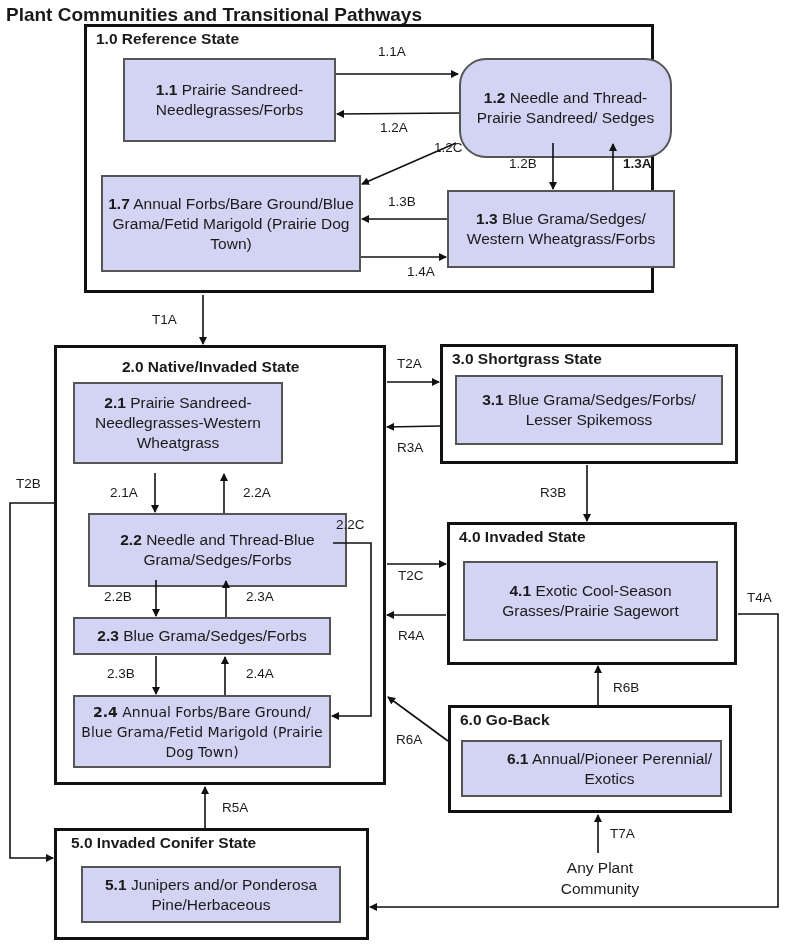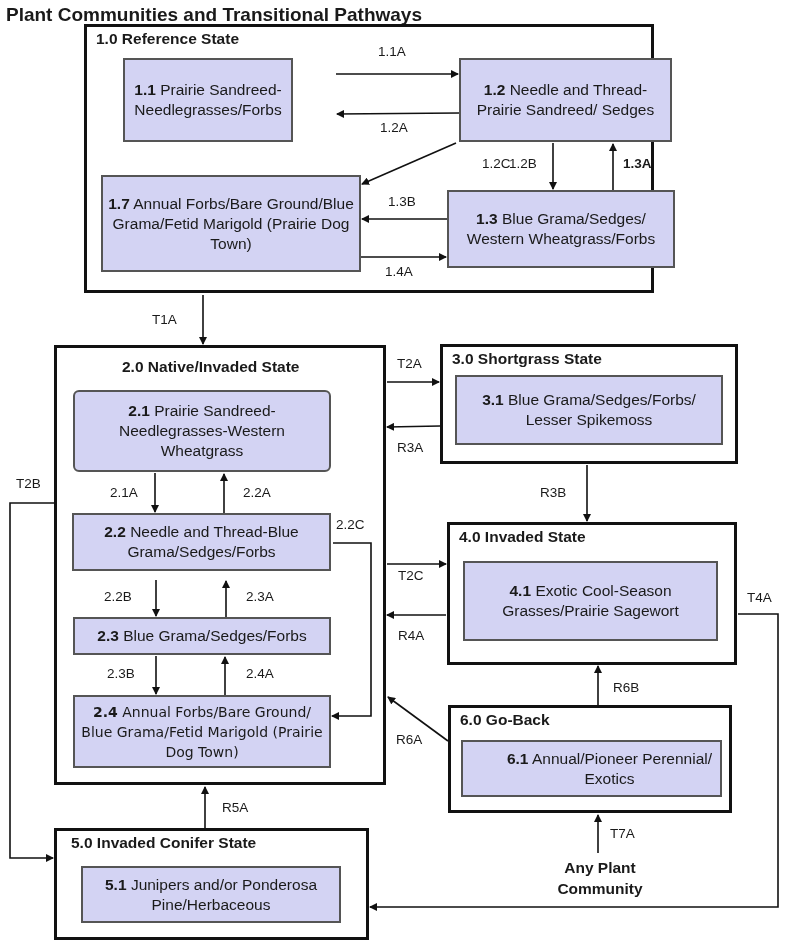--- a/index.html
+++ b/index.html
@@ -4,50 +4,50 @@
 <style>
   html,body{margin:0;padding:0;background:#fff;}
   body{width:800px;height:948px;position:relative;overflow:hidden;font-family:"Liberation Sans",sans-serif;color:#1a1a1a;}
   .title{position:absolute;left:6px;top:4px;font-weight:bold;font-size:19px;}
   .state{position:absolute;border:3px solid #111;box-sizing:border-box;background:#fff;}
   .state-title{position:absolute;left:9px;top:3px;font-weight:bold;font-size:15.5px;white-space:nowrap;}
   .comm{position:absolute;background:#d3d3f3;border:2px solid #555;box-sizing:border-box;display:flex;align-items:center;justify-content:center;text-align:center;font-size:15.5px;line-height:20px;padding:0 4px;}
   .comm b{font-weight:bold;}
   .lbl{position:absolute;font-size:13.5px;white-space:nowrap;}
   svg.arrows{position:absolute;left:0;top:0;}
-  .apc{position:absolute;font-weight:bold;font-size:15.5px;text-align:center;line-height:21px;}
+  .apc{position:absolute;font-weight:normal;font-size:15.5px;text-align:center;line-height:21px;}
 </style>
 </head>
 <body>
 
 <div class="title">Plant Communities and Transitional Pathways</div>
 
 <div class="state" style="left:84px;top:24px;width:570px;height:269px;">
   <div class="state-title">1.0 Reference State</div>
 </div>
-<div class="comm" style="left:123px;top:58px;width:170px;height:84px;">
+<div class="comm" style="left:123px;top:58px;width:213px;height:84px;">
   <span><b>1.1</b> <span>Prairie Sandreed-Needlegrasses/Forbs</span></span>
 </div>
-<div class="comm" style="left:459px;top:58px;width:213px;height:84px;">
+<div class="comm" style="left:459px;top:58px;width:213px;height:100px;border-radius:27px;">
   <span><b>1.2</b> <span>Needle and Thread-Prairie Sandreed/ Sedges</span></span>
 </div>
 <div class="comm" style="left:101px;top:175px;width:260px;height:97px;">
   <span><b>1.7</b> <span>Annual Forbs/Bare Ground/Blue Grama/Fetid Marigold (Prairie Dog Town)</span></span>
 </div>
 <div class="comm" style="left:447px;top:190px;width:228px;height:78px;">
   <span><b>1.3</b> <span>Blue Grama/Sedges/ Western Wheatgrass/Forbs</span></span>
 </div>
 
 <div class="state" style="left:54px;top:345px;width:332px;height:440px;">
   <div class="state-title" style="left:18px;top:10px;margin-left:47px;">2.0 Native/Invaded State</div>
 </div>
-<div class="comm" style="left:73px;top:390px;width:258px;height:82px;border-radius:6px;">
+<div class="comm" style="left:73px;top:382px;width:210px;height:82px;">
   <span><b>2.1</b> <span>Prairie Sandreed-Needlegrasses-Western Wheatgrass</span></span>
 </div>
-<div class="comm" style="left:72px;top:513px;width:259px;height:58px;">
+<div class="comm" style="left:88px;top:513px;width:259px;height:74px;">
   <span><b>2.2</b> <span>Needle and Thread-Blue Grama/Sedges/Forbs</span></span>
 </div>
 <div class="comm" style="left:73px;top:617px;width:258px;height:38px;">
   <span><b>2.3</b> <span>Blue Grama/Sedges/Forbs</span></span>
 </div>
 <div class="comm" style="left:73px;top:695px;width:258px;height:73px;font-family:'DejaVu Sans',sans-serif;font-size:14px;">
   <span><b>2.4</b> <span>Annual Forbs/Bare Ground/ Blue Grama/Fetid Marigold (Prairie Dog Town)</span></span>
 </div>
 
 <div class="state" style="left:440px;top:344px;width:298px;height:120px;">
@@ -111,25 +111,25 @@
     <line x1="598" y1="705" x2="598" y2="666"></line>
     <line x1="598" y1="853" x2="598" y2="815"></line>
     <line x1="205" y1="828" x2="205" y2="787"></line>
     <polyline points="54,503 10,503 10,858 53,858"></polyline>
     <polyline points="738,614 778,614 778,907 370,907"></polyline>
   </g>
 </svg>
 
 <div class="lbl" style="left:378px;top:44px;">1.1A</div>
 <div class="lbl" style="left:380px;top:120px;">1.2A</div>
-<div class="lbl" style="left:434px;top:156px;margin-left:48px;">1.2C</div>
+<div class="lbl" style="left:434px;top:140px;">1.2C</div>
 <div class="lbl" style="left:509px;top:156px;">1.2B</div>
 <div class="lbl" style="left:623px;top:156px;font-weight:bold;">1.3A</div>
 <div class="lbl" style="left:388px;top:194px;">1.3B</div>
-<div class="lbl" style="left:385px;top:264px;">1.4A</div>
+<div class="lbl" style="left:407px;top:264px;">1.4A</div>
 <div class="lbl" style="left:152px;top:312px;">T1A</div>
 <div class="lbl" style="left:110px;top:485px;">2.1A</div>
 <div class="lbl" style="left:243px;top:485px;">2.2A</div>
 <div class="lbl" style="left:336px;top:517px;">2.2C</div>
 <div class="lbl" style="left:104px;top:589px;">2.2B</div>
 <div class="lbl" style="left:246px;top:589px;">2.3A</div>
 <div class="lbl" style="left:107px;top:666px;">2.3B</div>
 <div class="lbl" style="left:246px;top:666px;">2.4A</div>
 <div class="lbl" style="left:397px;top:356px;">T2A</div>
 <div class="lbl" style="left:397px;top:440px;">R3A</div>

